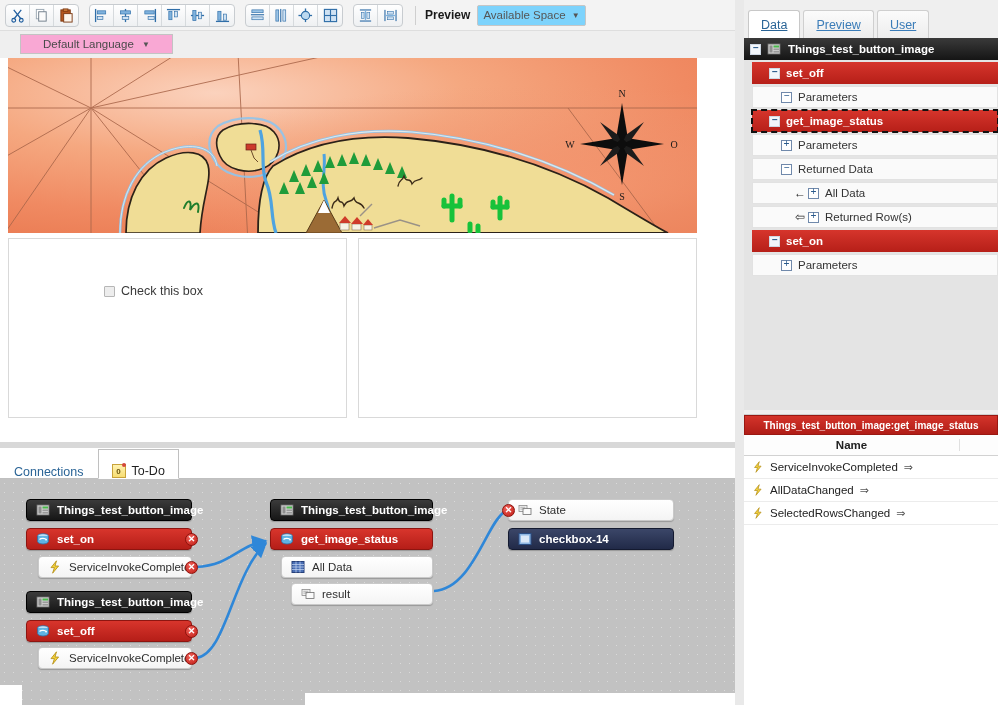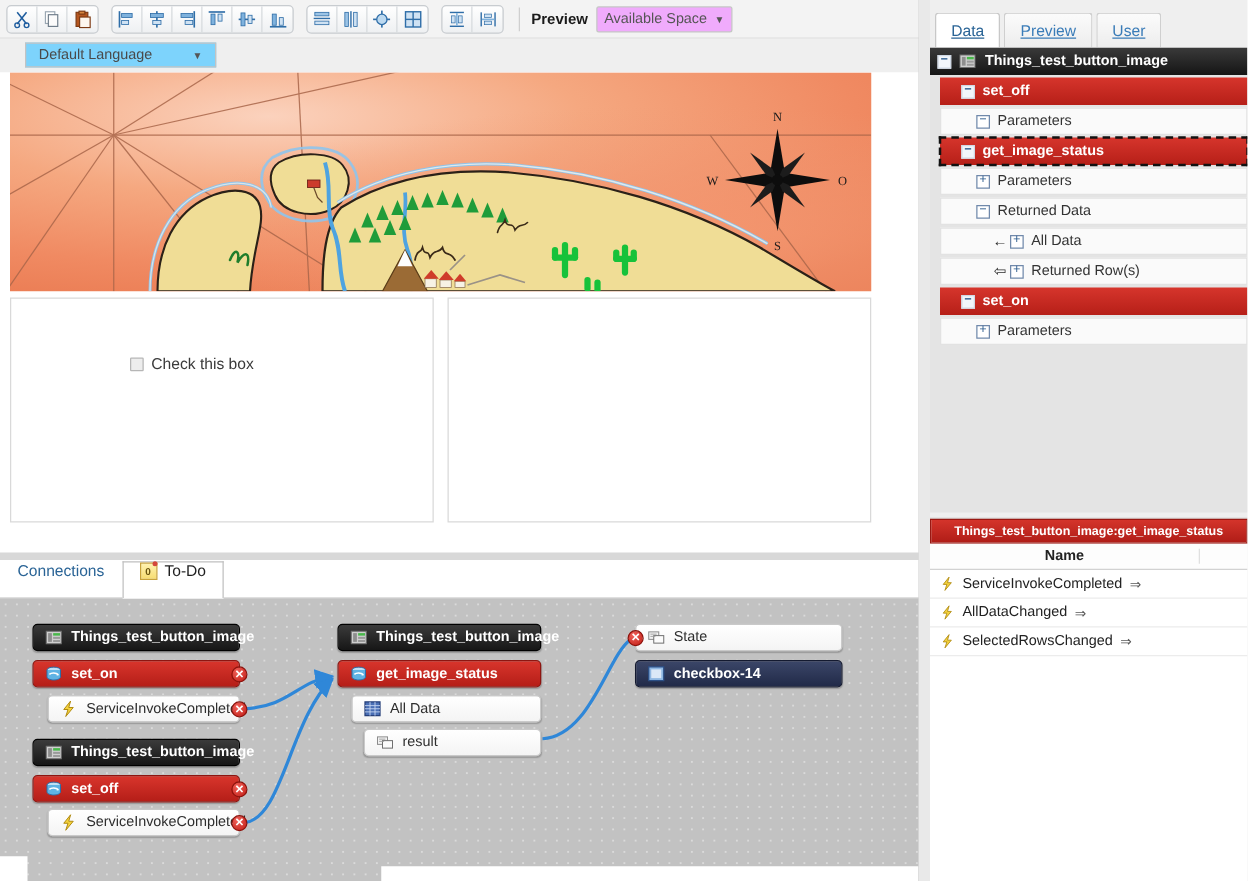--- a/index.html
+++ b/index.html
@@ -47,38 +47,38 @@
   }
   .tb-btn:last-child { border-right:none; }
   .tb-sep {
     width:1px; height:19px; background:#cfcfcf; margin:0 9px 0 12px;
   }
   #preview-label {
     font-weight:bold; font-size:12px; color:#1a1a1a; margin-right:7px;
     white-space:nowrap;
   }
   #space-select {
-    border:1px solid #c6c6c6; background:#f0abfc;
+    border:1px solid #c6c6c6; background:#7dd3fc;
     height:21px; min-width:108px; border-radius:2px;
     display:flex; align-items:center; justify-content:flex-end;
     padding:0 5px; font-size:11.5px; color:#555; cursor:pointer;
   }
   #space-select .caret { font-size:8px; margin-left:6px; color:#555; }
 
   
   #lang-bar {
     position:absolute; left:0; top:31px; width:735px; height:27px;
     background:#efefef;
   }
   #lang-select {
     position:absolute; left:20px; top:3px;
     width:153px; height:20px;
-    border:1px solid #c3c3c3; background:#7dd3fc; border-radius:0;
+    border:1px solid #c3c3c3; background:#f9a8d4; border-radius:0;
     display:flex; align-items:center; justify-content:space-between;
-    padding:0 10px; font-size:11.5px; color:#4a4a4a; cursor:pointer;
+    padding:0 22px; font-size:11.5px; color:#4a4a4a; cursor:pointer;
   }
   #lang-select .caret { font-size:8px; color:#555; }
 
   
   #canvas {
     position:absolute; left:0; top:58px; width:735px; height:384px;
     background:#ffffff;
     overflow:hidden;
   }
 
@@ -121,21 +121,21 @@
     background:#ffffff;
   }
   #dock-tabs {
     position:absolute; left:0; top:0; width:735px; height:31px;
     background:#fff;
     border-bottom:1px solid #c0c0c0;
     display:flex; align-items:flex-end;
   }
   .dock-tab {
     height:30px; padding:0 13px;
-    display:flex; align-items:flex-start; gap:6px;
+    display:flex; align-items:flex-end; gap:6px;
     font-size:12.5px;
     border:1px solid transparent;
     border-bottom:none;
     cursor:pointer;
     color:#2a6496;
     position:relative; top:1px;
   }
   .dock-tab.active {
     background:#fff;
     border:1px solid #c0c0c0;

